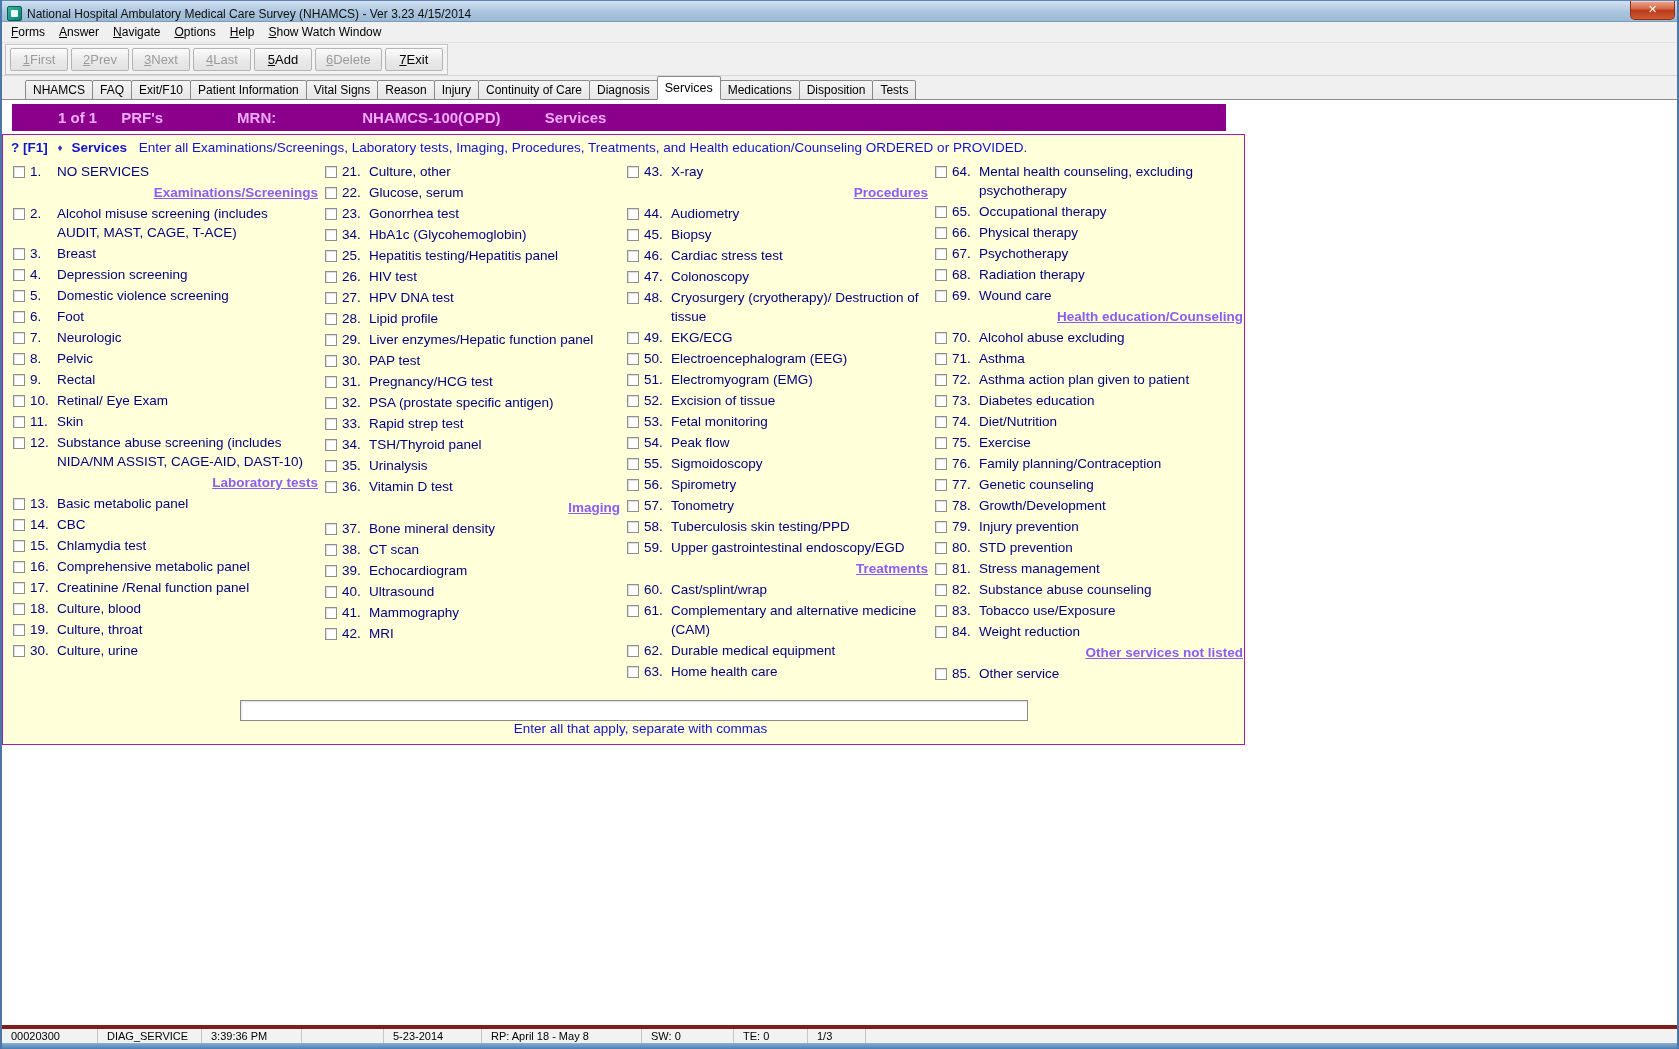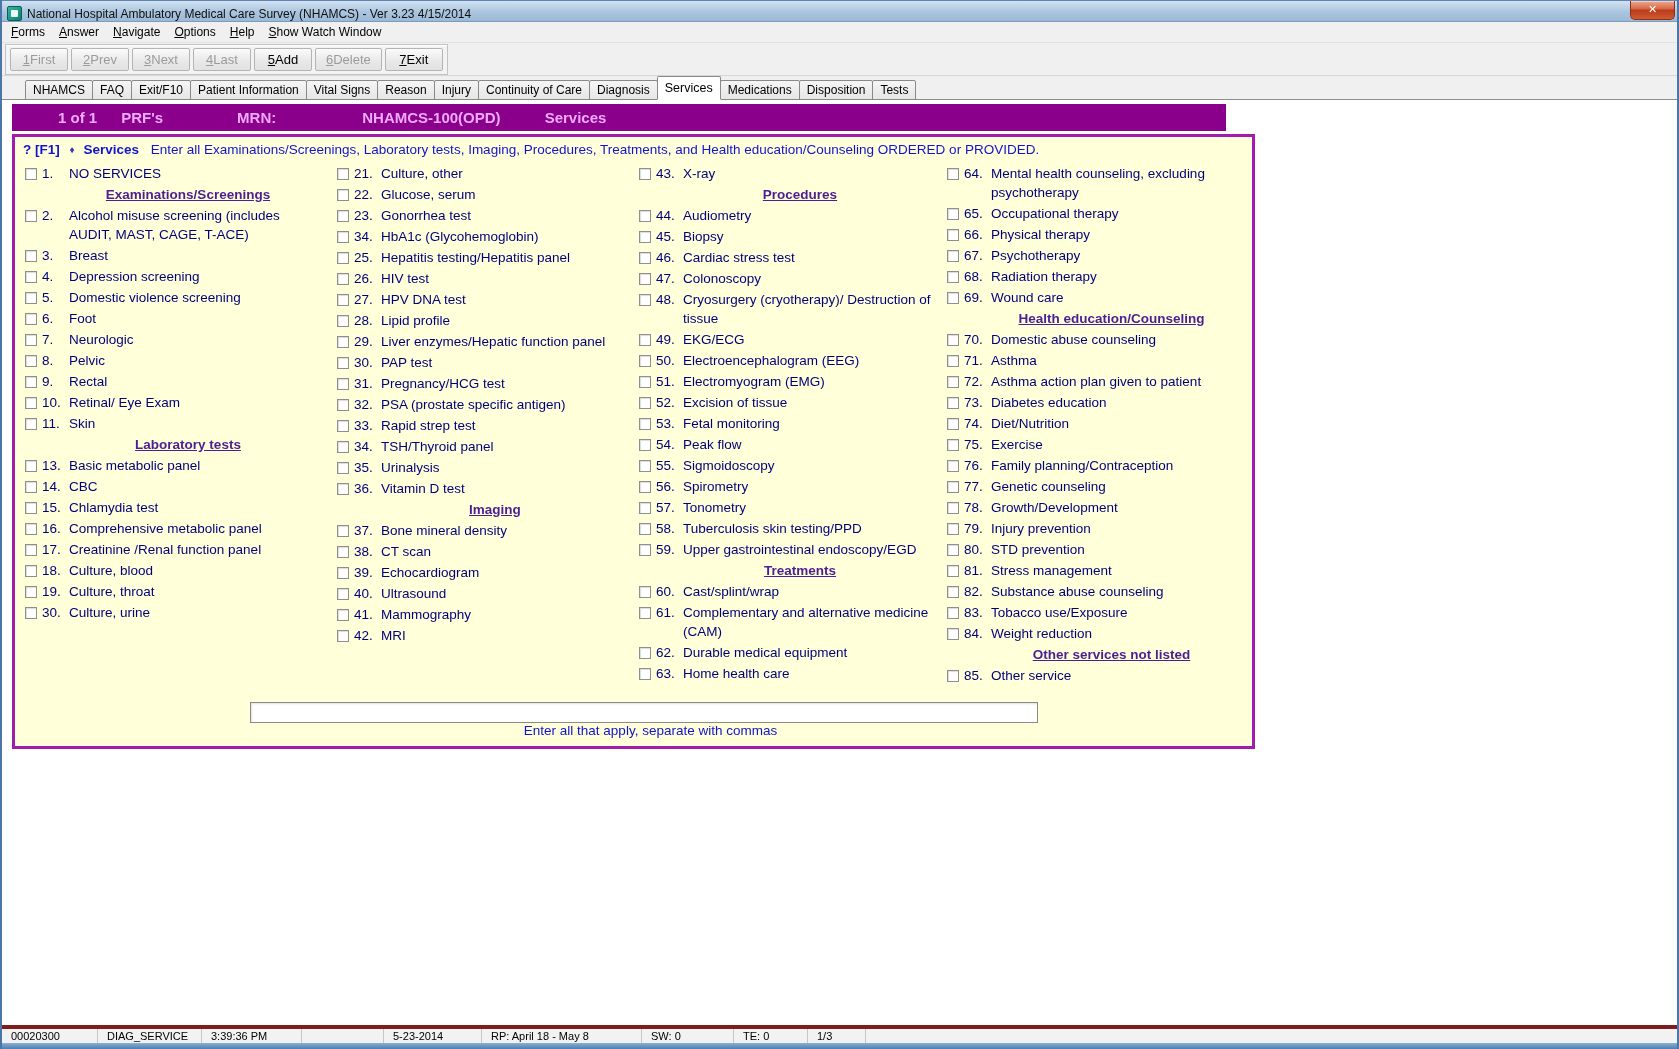--- a/index.html
+++ b/index.html
@@ -85,22 +85,22 @@
     margin-left:10px; width:1214px; height:27px; background:#8b008b;
     color:#f0abfc; font-weight:bold; font-size:15px;
     display:flex; align-items:center; white-space:nowrap;
   }
   .rb-pos { margin-left:46px; }
   .rb-type { margin-left:24px; }
   .rb-mrn { margin-left:74px; }
   .rb-form { margin-left:86px; }
   .rb-section { margin-left:44px; }
   .svc-panel {
-    margin:3px 0 0 10px; width:1243px;
-    background:#ffffd9; border:3px solid #a21caf; padding:1px 2px 6px 2px;
+    margin:3px 0 0 0; width:1243px;
+    background:#ffffd9; border:1px solid #a21caf; padding:1px 2px 6px 2px;
   }
   .panel-head { padding:3px 2px 3px 6px; font-size:13.5px; color:#1212cf; line-height:18px; }
   .ph-help { font-weight:bold; }
   .ph-bullet { font-size:10px; margin:0 5px 0 6px; color:#3a3ab0; vertical-align:1px; }
   .ph-title { font-weight:bold; margin-right:8px; }
   .svc-cols { display:flex; align-items:flex-start; padding:1px 0 0 1px; min-height:522px; }
   .svc-col { flex:none; }
   .svc-col:nth-child(1){ width:312px; }
   .svc-col:nth-child(2){ width:302px; }
   .svc-col:nth-child(3){ width:308px; }
@@ -110,22 +110,22 @@
     font-size:13.5px; color:#00007d; line-height:19px;
   }
   .cb {
     width:12px; height:12px; flex:none; margin:4px 5px 0 7px;
     background:#fff; border:1px solid #8f8f8f;
     box-shadow:inset 1px 1px 1px rgba(0,0,0,.14);
   }
   .num { flex:none; width:27px; }
   .lbl { flex:1 1 auto; padding-right:6px; }
   .svc-header {
-    font-size:13.5px; font-weight:bold; text-decoration:underline; color:#4c1d95;
-    line-height:19px; padding:1px 0 1px 28px; text-align:center; white-space:nowrap;
+    font-size:13.5px; font-weight:bold; text-decoration:underline; color:#8b5cf6;
+    line-height:19px; padding:1px 0 1px 28px; text-align:right; white-space:nowrap;
   }
   .entry-row { display:flex; align-items:center; margin:16px 0 2px 20px;flex-direction:column; }
   .entry-input {
     width:788px; height:21px; background:#fff;
     border:1px solid #8a8a8a; box-shadow:inset 1px 1px 2px rgba(0,0,0,.12);
     font-family:"Liberation Sans",sans-serif; font-size:13px; padding:0 4px;
   }
   .entry-hint { color:#1212cf; font-size:13.5px; margin-left:14px; white-space:nowrap; }
   
   .status-bar {
@@ -258,20 +258,25 @@
             <div class="svc-row">
               <span class="cb"></span>
               <span class="num">10.</span>
               <span class="lbl">Retinal/ Eye Exam</span>
             </div>
             <div class="svc-row">
               <span class="cb"></span>
               <span class="num">11.</span>
               <span class="lbl">Skin</span>
             </div>
+            <div class="svc-row">
+              <span class="cb"></span>
+              <span class="num">12.</span>
+              <span class="lbl">Substance abuse screening (includes NIDA/NM ASSIST, CAGE-AID, DAST-10)</span>
+            </div>
             <div class="svc-header">Laboratory tests</div>
             <div class="svc-row">
               <span class="cb"></span>
               <span class="num">13.</span>
               <span class="lbl">Basic metabolic panel</span>
             </div>
             <div class="svc-row">
               <span class="cb"></span>
               <span class="num">14.</span>
               <span class="lbl">CBC</span>
@@ -557,21 +562,21 @@
             </div>
             <div class="svc-row">
               <span class="cb"></span>
               <span class="num">69.</span>
               <span class="lbl">Wound care</span>
             </div>
             <div class="svc-header">Health education/Counseling</div>
             <div class="svc-row">
               <span class="cb"></span>
               <span class="num">70.</span>
-              <span class="lbl">Domestic abuse counseling</span>
+              <span class="lbl">Alcohol abuse excluding</span>
             </div>
             <div class="svc-row">
               <span class="cb"></span>
               <span class="num">71.</span>
               <span class="lbl">Asthma</span>
             </div>
             <div class="svc-row">
               <span class="cb"></span>
               <span class="num">72.</span>
               <span class="lbl">Asthma action plan given to patient</span>

